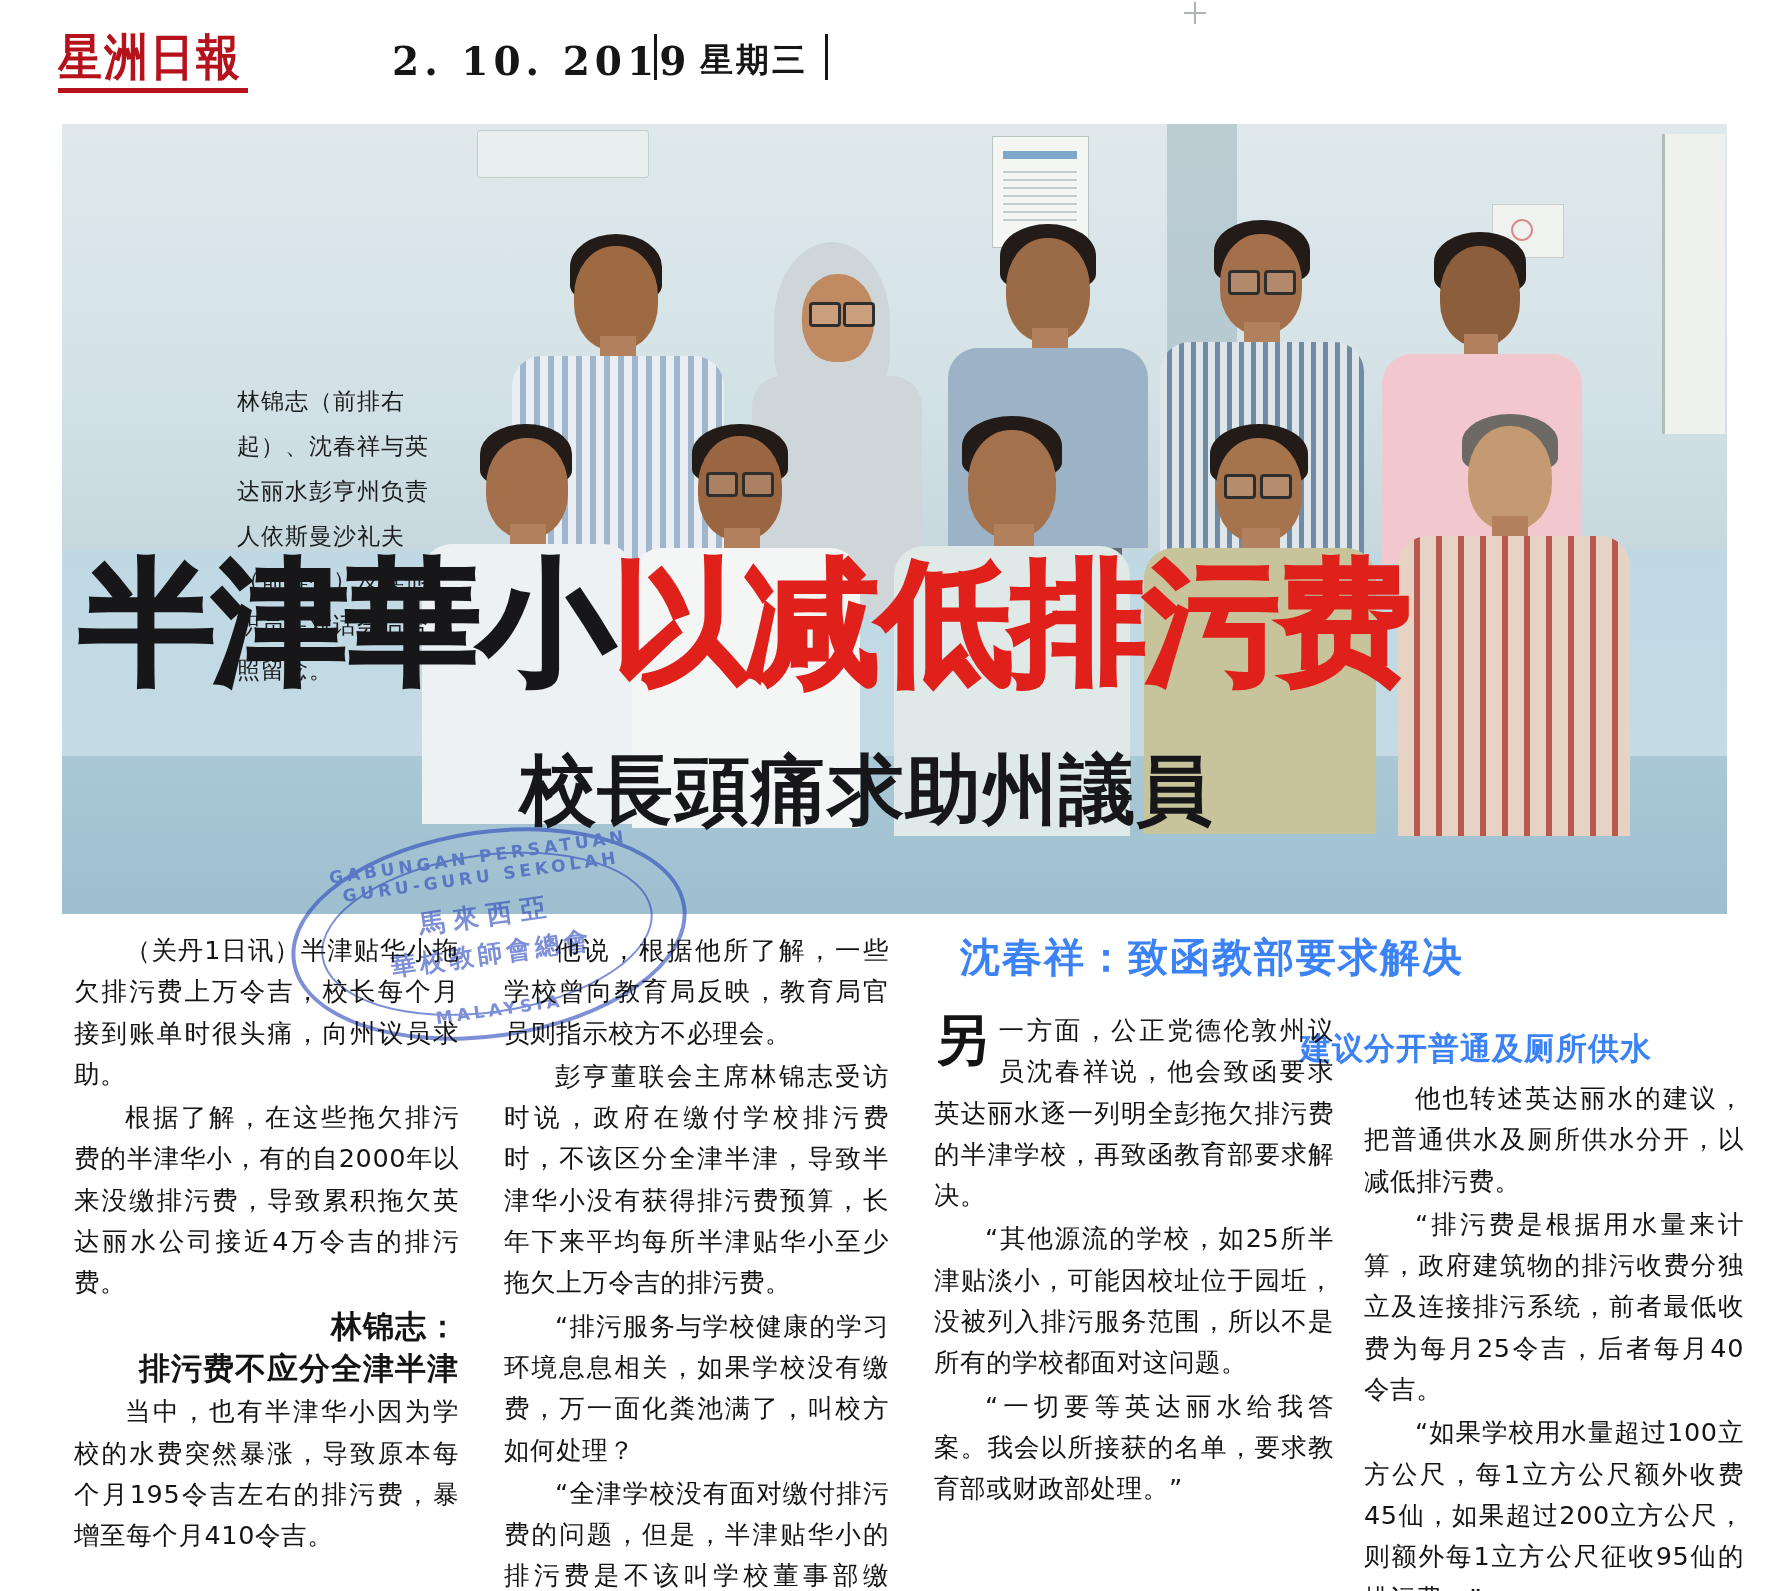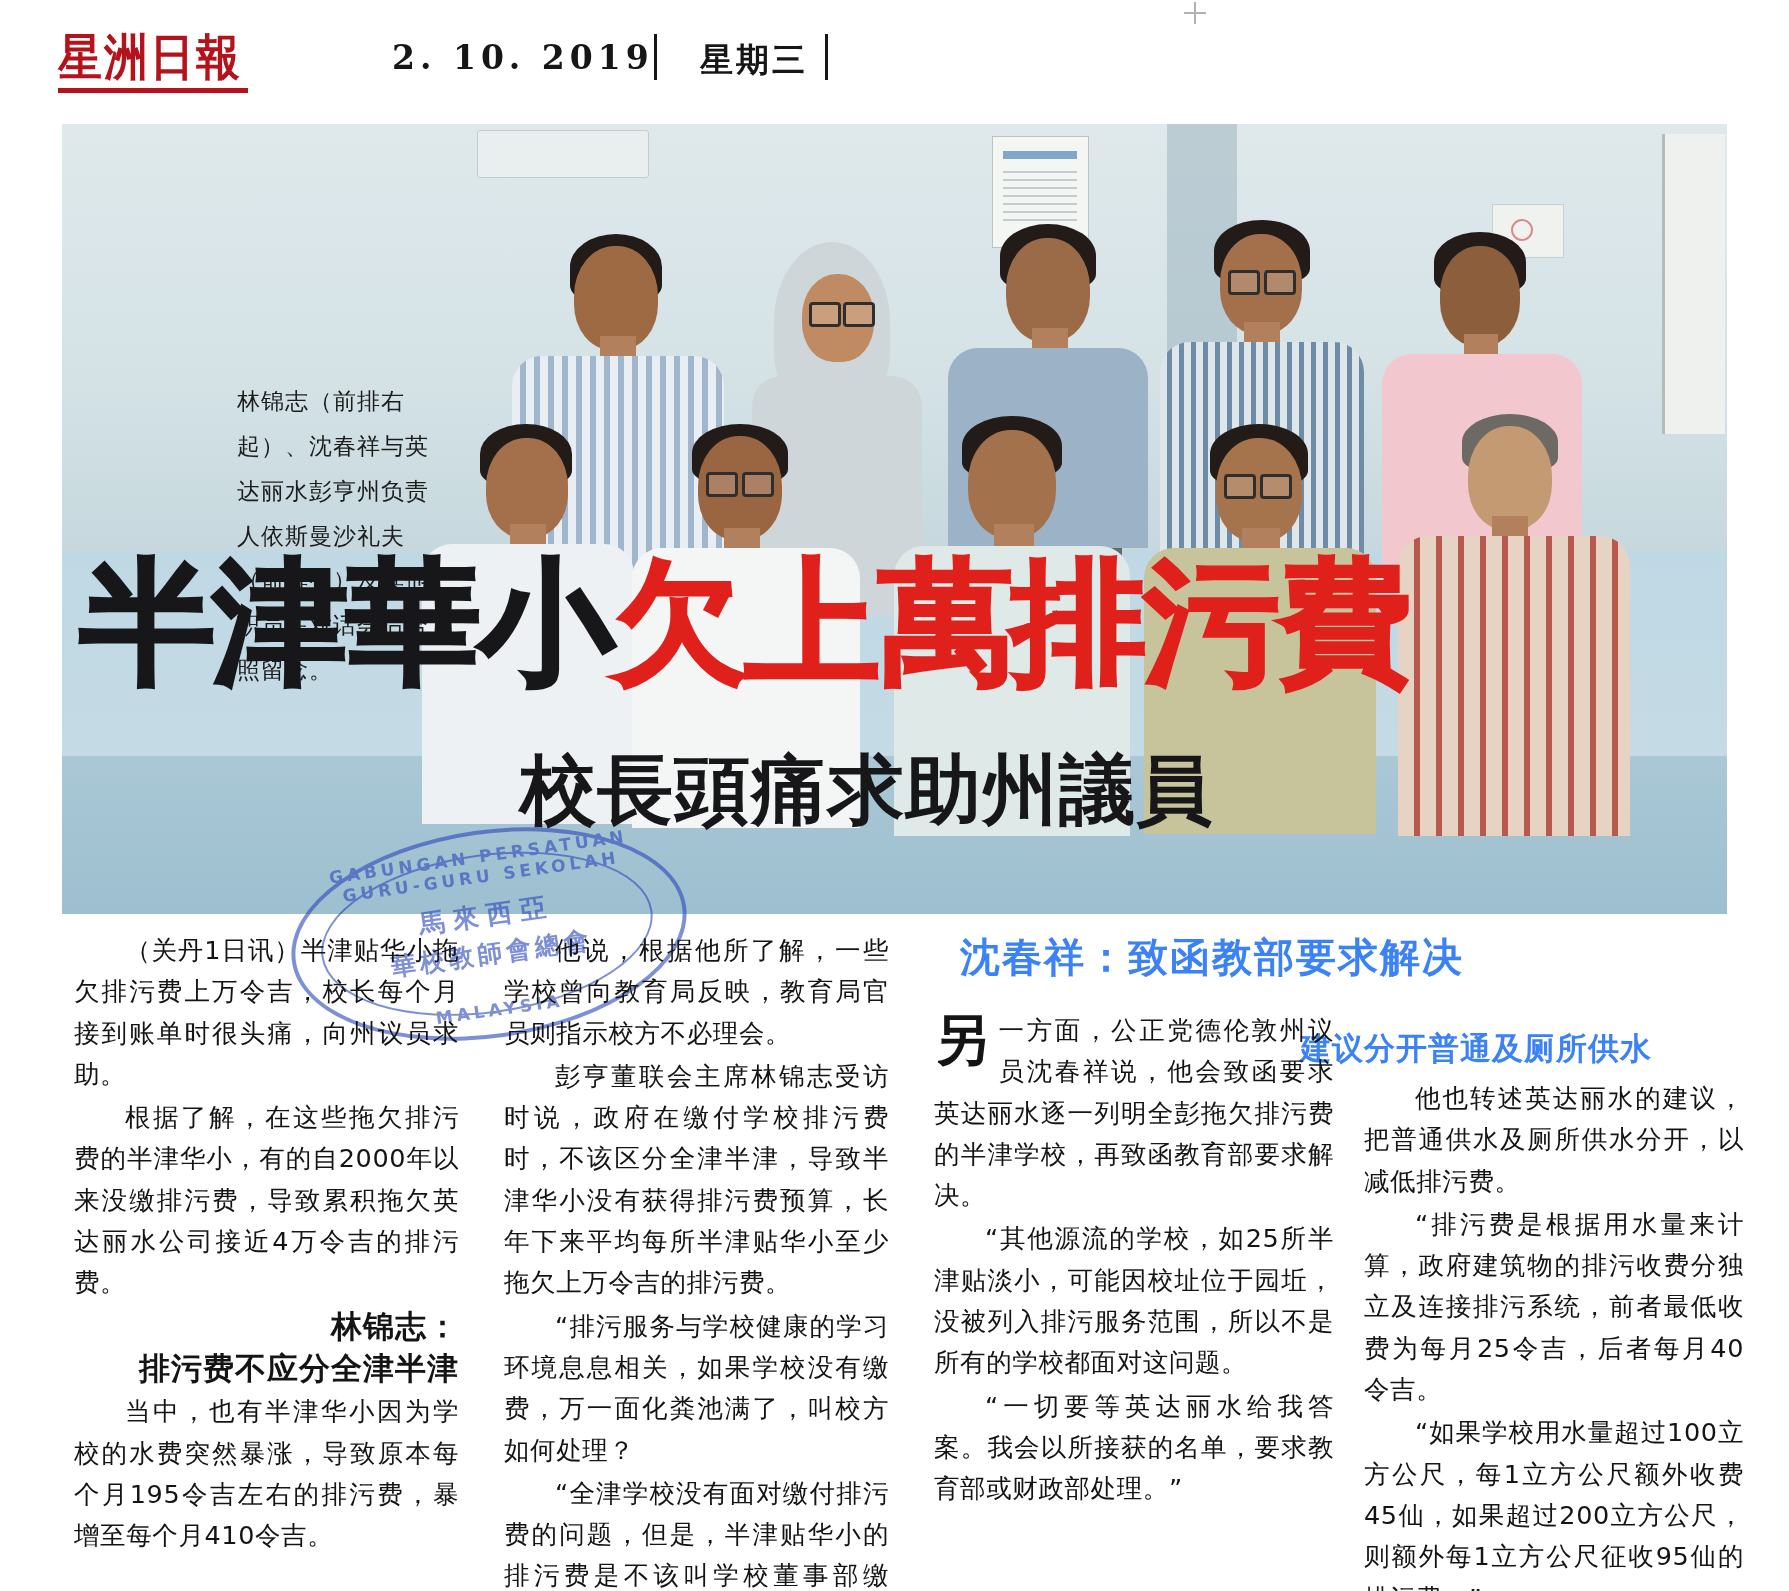--- a/index.html
+++ b/index.html
@@ -17,21 +17,21 @@
   
   .masthead{position:absolute;left:0;top:22px;width:1789px;height:76px;margin-left:20px;}
   .logo{
     position:absolute;left:38px;top:6px;
     font-family:"DejaVu Serif","Liberation Serif",serif;
     font-weight:bold;font-size:44px;letter-spacing:2px;color:#b5121b;
     transform:scaleY(1.12);
   }
   .logo-underline{position:absolute;left:38px;top:66px;width:190px;height:5px;background:#b5121b;}
   .date{
-    position:absolute;left:372px;top:16px;font-size:33px;letter-spacing:5px;
+    position:absolute;left:372px;top:16px;font-size:39px;letter-spacing:5px;
     font-family:"DejaVu Serif","Liberation Serif",serif;color:#161616;font-weight:bold;
   }
   .sep1{position:absolute;left:634px;top:12px;width:3px;height:46px;background:#161616;}
   .weekday{position:absolute;left:680px;top:16px;font-size:33px;letter-spacing:3px;font-weight:bold;color:#161616;}
   .sep2{position:absolute;left:805px;top:12px;width:3px;height:46px;background:#161616;}
 
   
   .photo{
     position:absolute;left:62px;top:124px;width:1665px;height:790px;overflow:hidden;
     background:linear-gradient(180deg,#cfe3ec 0%,#bcd7e3 40%,#c9dde6 100%);
@@ -203,21 +203,21 @@
     <div class="hair" style="left:1400px;top:290px;width:96px;height:56px;background:#6d6a66;"></div>
     <div class="head" style="left:1406px;top:302px;width:84px;height:104px;background:#c49a72;"></div>
     <div class="neck" style="left:1430px;top:392px;width:36px;height:28px;"></div>
     <div class="body" style="left:1336px;top:412px;width:232px;height:300px;background:repeating-linear-gradient(90deg,#e7d3c4 0 16px,#b9584f 16px 22px),repeating-linear-gradient(0deg,#e7d3c4 0 16px,#7e93b9 16px 22px);"></div>
   </div>
 
   <div class="caption">林锦志（前排右起）、沈春祥与英达丽水彭亨州负责人依斯曼沙礼夫（前排中）及其他职员在对话会后合照留念。</div>
 </div>
 
 <div class="headline">
-  <span class="hl-black">半津華小</span><span class="hl-red">欠上萬排污費</span>
+  <span class="hl-black">半津華小</span><span class="hl-red">以减低排污费</span>
 </div>
 <div class="subhead">校長頭痛求助州議員</div>
 
 <div class="stamp">
   <div class="stamp-inner"></div>
   <div class="stamp-arc-top">GABUNGAN PERSATUAN GURU-GURU SEKOLAH</div>
   <div class="stamp-l1">馬來西亞</div>
   <div class="stamp-l2">華校教師會總會</div>
   <div class="stamp-arc-bot">MALAYSIA</div>
 </div>

